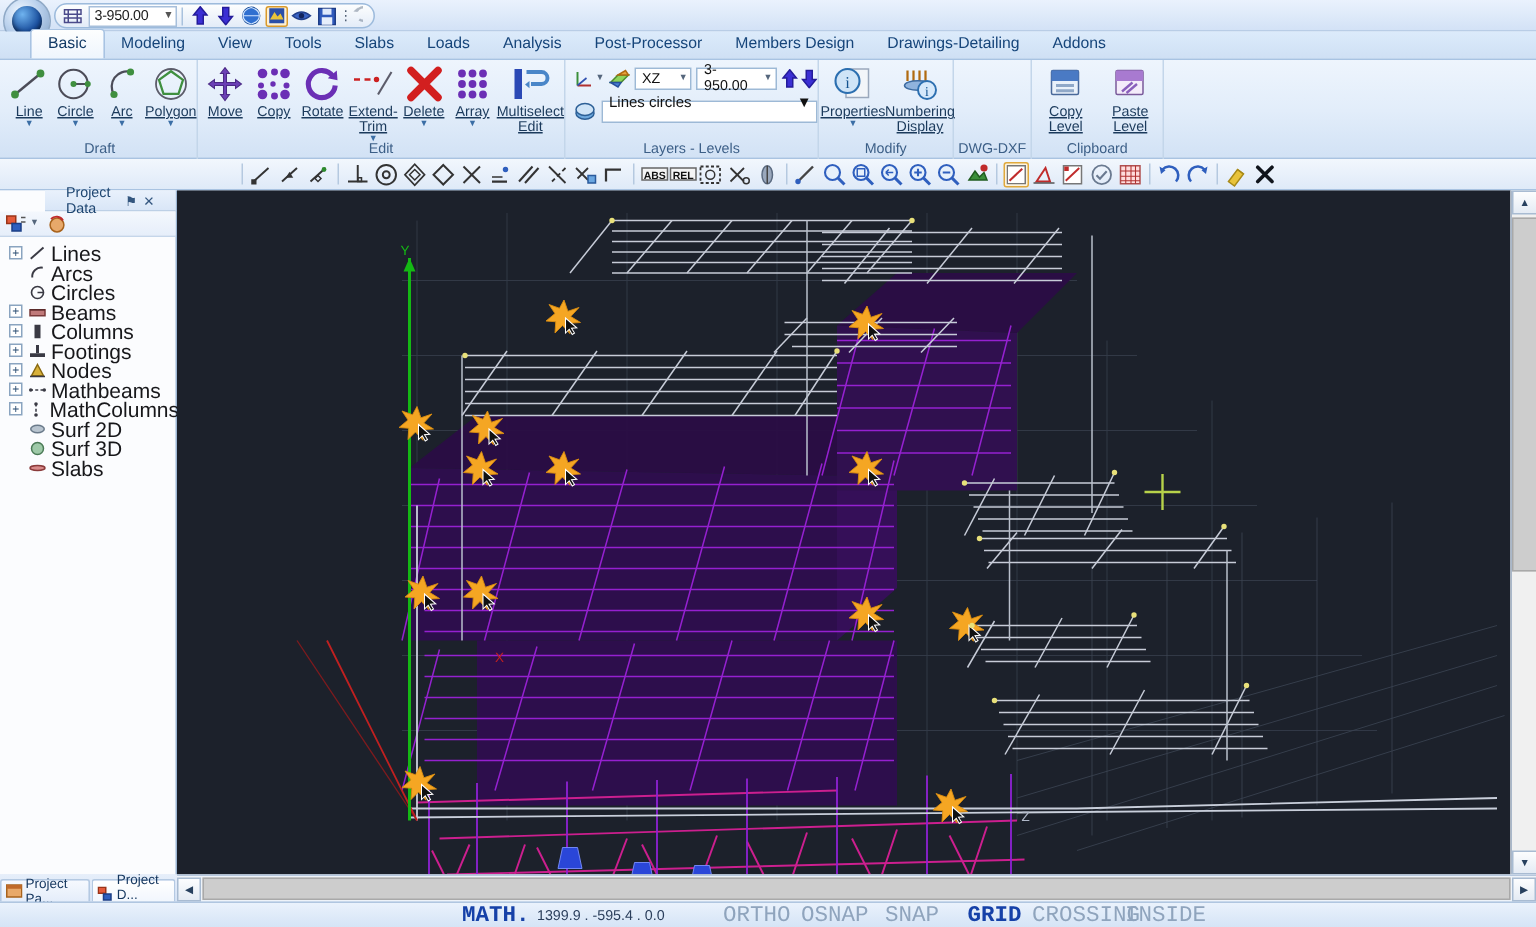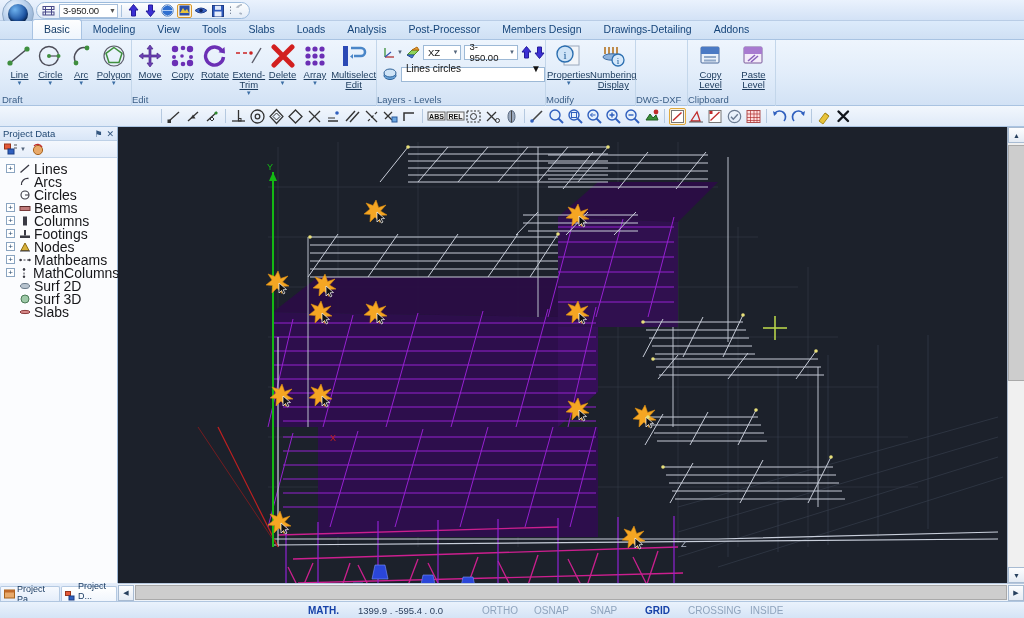--- a/index.html
+++ b/index.html
@@ -39,21 +39,21 @@
   }
   .qat-combo span { font-size:9.5px; color:#1c1c1c; letter-spacing:-0.2px;}
   .qat-combo .arw { margin-left:10px; font-size:7px; color:#555; }
   .qat-more { position:absolute; left:226px; top:5px; font-size:9px; color:#4a5a70; }
 
   
   .tabstrip {
     position:absolute; left:0; top:21px; width:1024px; height:19px;
     background: linear-gradient(#dcebfb,#cfe0f4);
     border-bottom:1px solid #a8c3e2;
-    display:flex; align-items:flex-end; padding-left:32px;
+    display:flex; align-items:flex-end; padding-left:20px;
   }
   .tab {
     height:19px; line-height:19px; padding:0 11px;
     font-size:10.5px; color:#16457a; white-space:nowrap;
     cursor:default;
   }
   .tab.active {
     background: linear-gradient(#fdfefe,#eef5fd);
     border:1px solid #a8c3e2; border-bottom:none;
     border-radius:3px 3px 0 0; color:#123a66;
@@ -65,21 +65,21 @@
     position:absolute; left:0; top:40px; width:1024px; height:66px;
     background: linear-gradient(#eef5fd 0%, #e2edfa 52%, #d2e2f5 100%);
     border-bottom:1px solid #a9c3e1;
   }
   .rgroup {
     position:absolute; top:0; height:66px;
     border-right:1px solid #c3d6ea;
   }
   .rgroup-label {
     position:absolute; bottom:1px; left:0; width:100%;
-    font-size:9.5px; color:#3c5f87;
+    text-align:center; font-size:9.5px; color:#3c5f87;
   }
   .rbtns { display:flex; align-items:flex-start; height:52px; padding-top:3px; }
   .rbtn {
     width:46px; display:flex; flex-direction:column; align-items:center;
     cursor:default;
   }
   .rbtn .ico { height:26px; display:flex; align-items:center; justify-content:center;}
   .rbtn .lbl { font-size:9.5px; color:#1b3a5c; text-align:center; line-height:10px; margin-top:1px;text-decoration:underline;}
   .rbtn .caret { font-size:6px; color:#3b6ea5; line-height:7px; }
 
@@ -110,22 +110,22 @@
   .tb2-ico.framed { border:1px solid #e0a93c; background:#fdf4df; border-radius:2px;}
 
   
   .leftpanel {
     position:absolute; left:0; top:127px; width:118px; height:456px;
     background:#fbfcfe; border-right:1px solid #9cb6d4;
   }
   .lp-header {
     height:14px; background:linear-gradient(#e9f1fc,#d9e6f7);
     border-bottom:1px solid #bdd0e6;
-    display:flex; align-items:center; padding:0 3px;
-    font-size:9.5px; color:#1e4570;
+    display:flex; align-items:center; padding:0 14px;
+    font-size:9.5px; color:#1e4570;margin-left:30px;
   }
   .lp-header .spacer{flex:1;}
   .lp-header .hbtn{ font-size:9px; color:#33567f; margin-left:4px;}
   .lp-toolbar{
     height:17px; background:linear-gradient(#f4f8fd,#e6eefa);
     border-bottom:1px solid #c5d6ea; display:flex; align-items:center;
     padding-left:4px;
   }
   .lp-tree { padding:4px 0 0 4px; }
   .tnode {
@@ -180,21 +180,21 @@
   }
   .sc-thumb{ background:#cdcdcd; border:1px solid #a9a9a9;}
 
   
   .statusbar {
     position:absolute; left:0; top:601px; width:1024px; height:17px;
     background:linear-gradient(#eaf2fc,#d5e4f6);
     border-top:1px solid #b0c6e0;
     display:flex; align-items:center;
   }
-  .sb-item { font-size:10px; color:#8fa4bd; white-space:nowrap; }
+  .sb-item { font-size:15px; color:#8fa4bd; white-space:nowrap;font-family:Liberation Mono, monospace; }
   .sb-item.on { color:#1641a8; font-weight:bold; }
   .sb-coord { font-size:9.5px; color:#2b3f5c; }
 </style>
 </head>
 <body>
 
 <div id="app">
 
   <div class="titlebar">
     <div style="position:absolute;left:2px;top:-2px;width:32px;height:32px;border-radius:50%;

